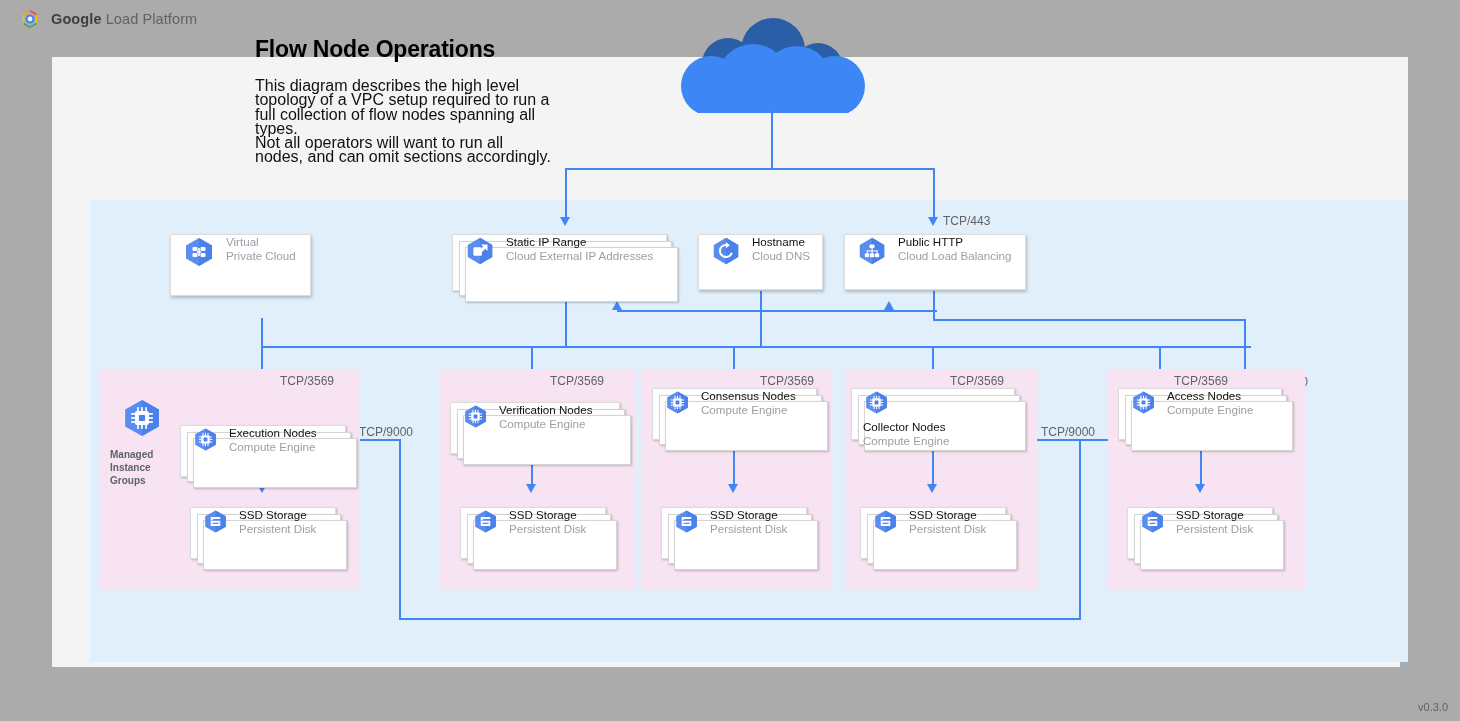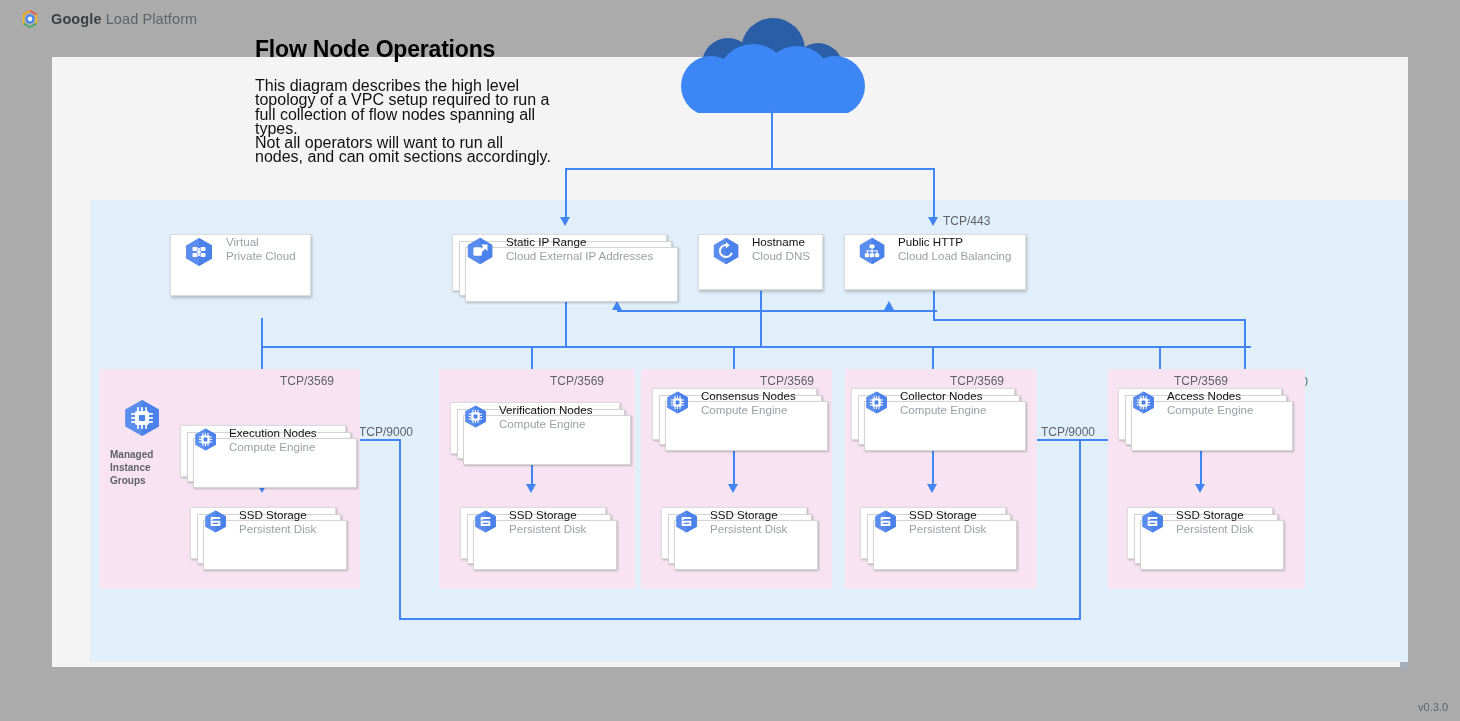--- a/index.html
+++ b/index.html
@@ -421,21 +421,21 @@
         </g>
       </svg>
   </span>
   <span class="tx">
     <div class="t1">SSD Storage</div>
     <div class="t2">Persistent Disk</div>
   </span>
 </div>
 
 <div class="grp abs" style="left:845px;top:369px;width:192px;height:220px;"></div>
-<div class="card stack abs" style="left:851px;top:388px;width:164px;height:52px;">
+<div class="card stack abs" style="left:851px;top:388px;width:164px;height:52px;flex-direction:column;">
   <span class="ic">
     <svg width="27" height="27" viewBox="0 0 34 34">
         <polygon points="17,3 30,10.5 30,23.5 17,31 4,23.5 4,10.5" fill="#5b8def"></polygon>
         <polygon points="17,3 30,10.5 30,23.5 17,31" fill="#4b81ea"></polygon>
         <g fill="#fff">
           <rect x="11.6" y="11.6" width="10.8" height="10.8" rx="1.6"></rect>
           <rect x="14.6" y="14.6" width="4.8" height="4.8" rx=".8" fill="#4b81ea"></rect>
           <rect x="13.2" y="8.6" width="1.3" height="3"></rect>
           <rect x="16.35" y="8.6" width="1.3" height="3"></rect>
           <rect x="19.5" y="8.6" width="1.3" height="3"></rect>

